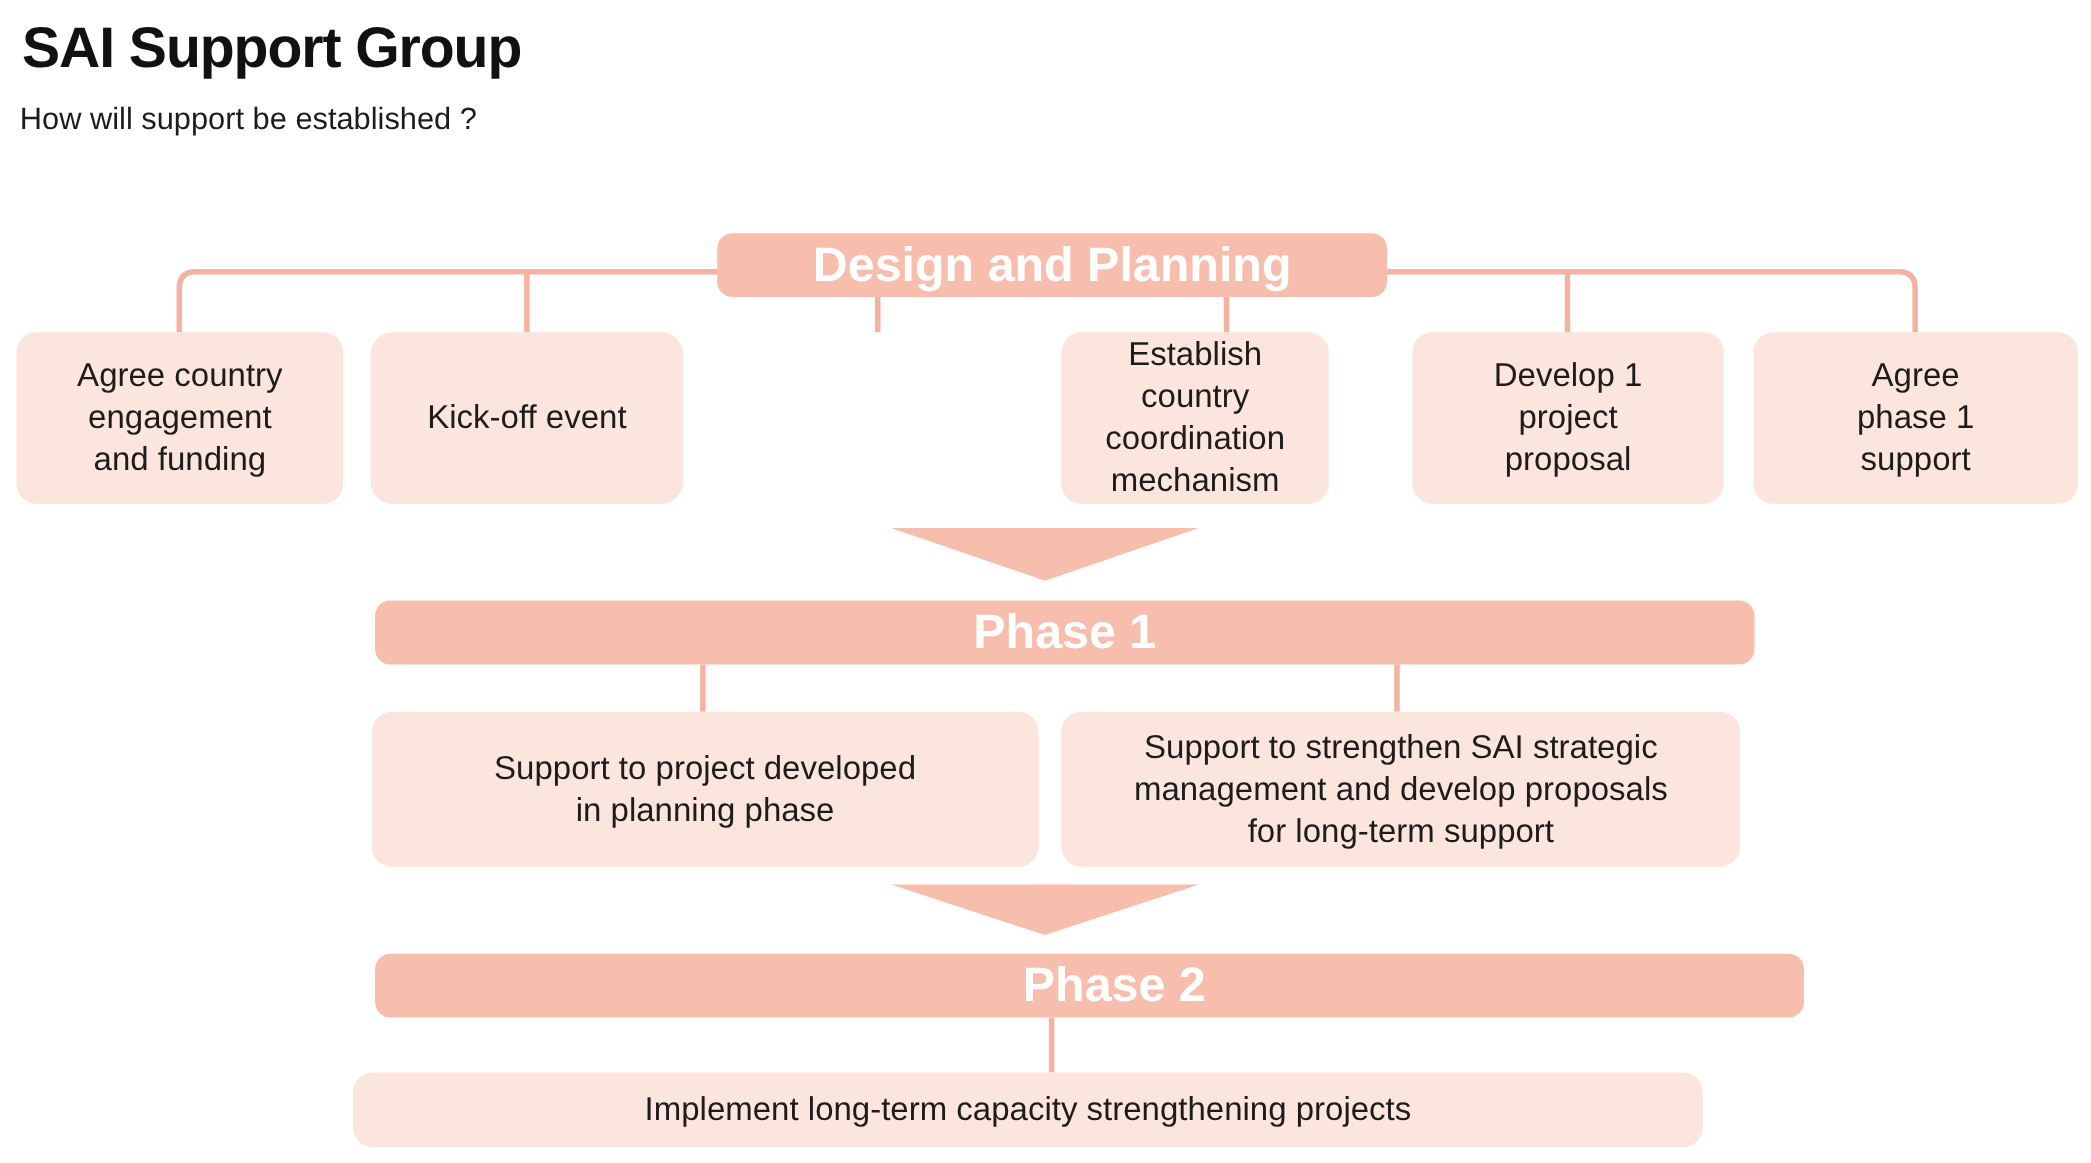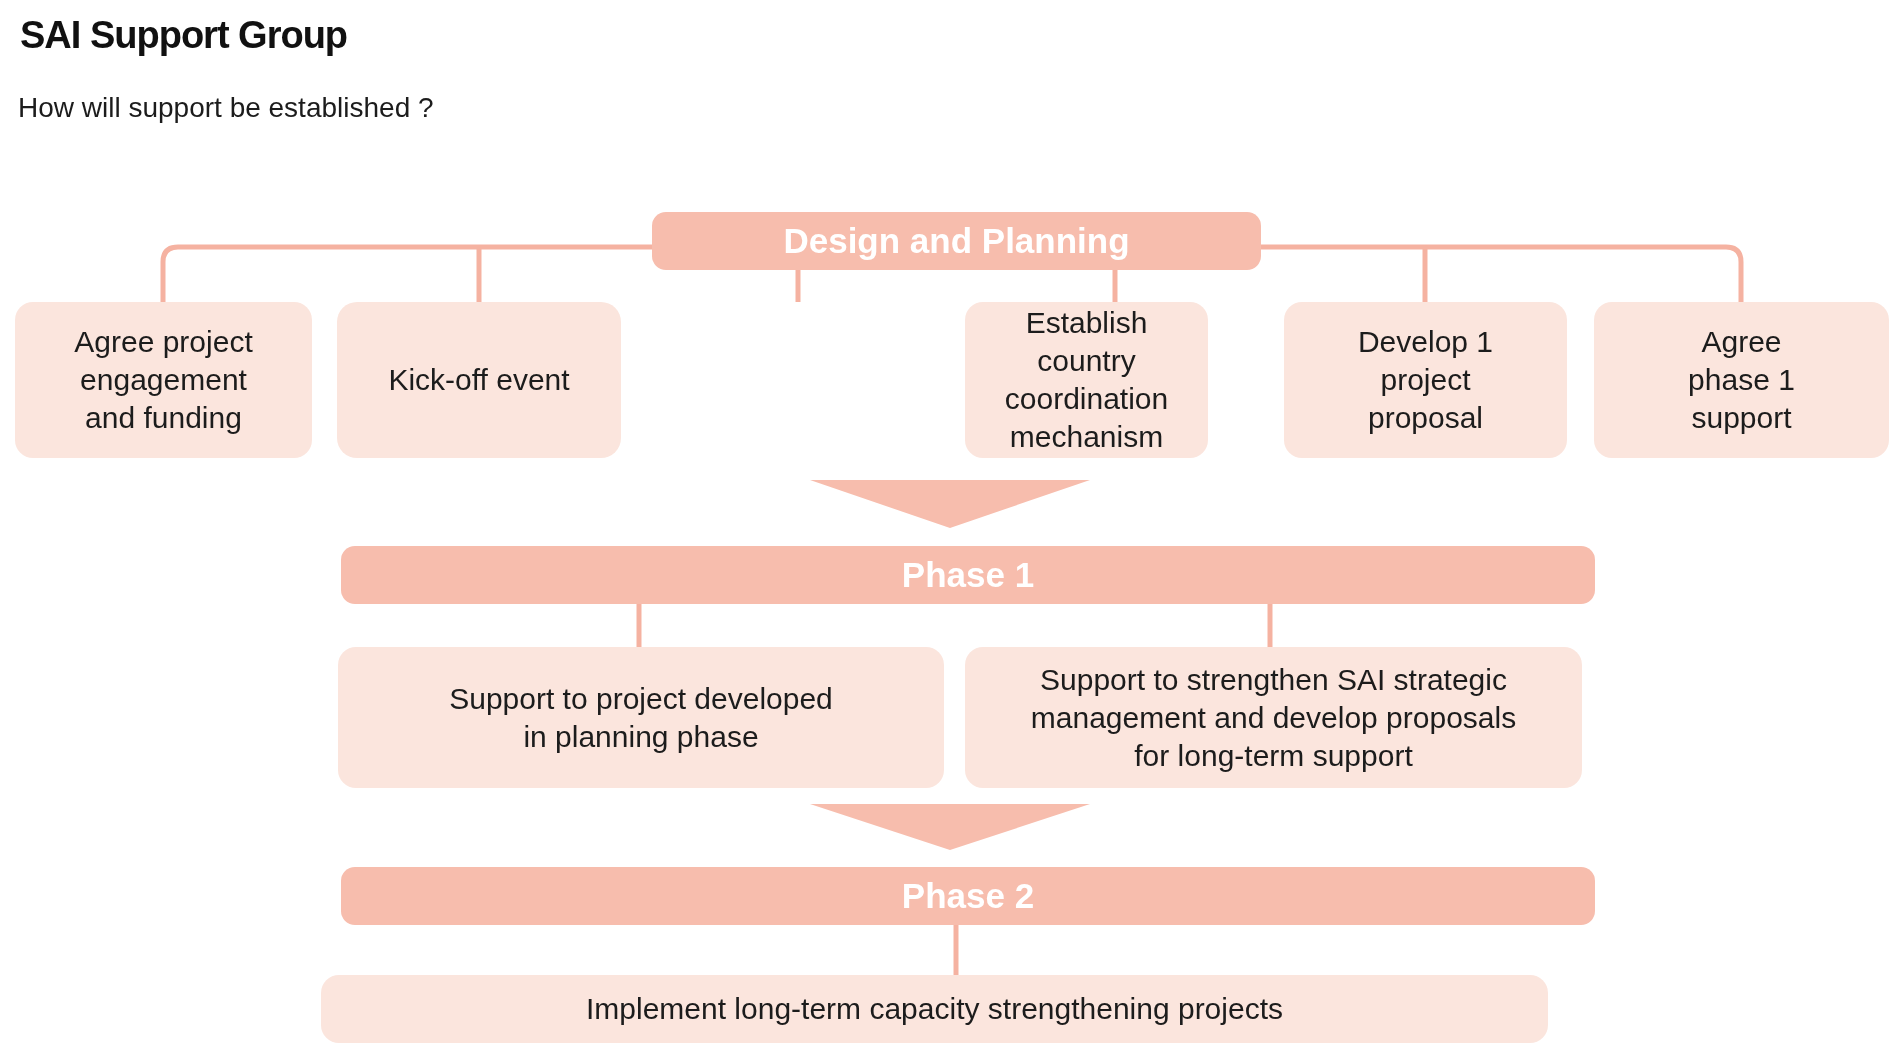--- a/index.html
+++ b/index.html
@@ -12,21 +12,21 @@
     position: relative;
     width: 1901px;
     height: 1057px;
     background: #ffffff;
     overflow: hidden;
   }
   .page-title {
     position: absolute;
     left: 20px;
     top: 14px;
-    font-size: 38px;
+    font-size: 52px;
     font-weight: bold;
     color: #111111;
     letter-spacing: -1px;
     margin: 0;
   }
   .page-subtitle {
     position: absolute;
     left: 18px;
     top: 92px;
     font-size: 28px;
@@ -43,27 +43,27 @@
     pointer-events: none;
   }
   .hdr {
     position: absolute;
     display: flex;
     align-items: center;
     justify-content: center;
     background: #f7bdad;
     color: #ffffff;
     font-weight: bold;
-    font-size: 35px;
+    font-size: 44px;
     border-radius: 14px;
     text-align: center;
   }
   .hdr-dp  { left: 652px; top: 212px; width: 609px;  height: 58px; }
   .hdr-p1  { left: 341px; top: 546px; width: 1254px; height: 58px; }
-  .hdr-p2  { left: 341px; top: 867px; width: 1254px; height: 58px; }
+  .hdr-p2  { left: 341px; top: 867px; width: 1254px; height: 58px; padding-left: 45px; }
   .box {
     position: absolute;
     display: flex;
     align-items: center;
     justify-content: center;
     background: #fbe5dd;
     color: #1c1c1c;
     font-size: 30px;
     line-height: 38px;
     border-radius: 18px;
@@ -110,21 +110,21 @@
       <path d="M 1261 247 L 1726 247 Q 1741 247 1741 262 L 1741 302"></path>
       <path d="M 1425 247 L 1425 302"></path>
       <path d="M 639 604 L 639 647"></path>
       <path d="M 1270 604 L 1270 647"></path>
       <path d="M 956 925 L 956 975"></path>
     </g>
   </svg>
 
   <div class="hdr hdr-dp">Design and Planning</div>
 
-  <div class="box row1 b1">Agree project
+  <div class="box row1 b1">Agree country
 engagement
 and funding</div>
   <div class="box row1 b2">Kick-off event</div>
   <div class="box row1 b4">Establish country
 coordination
 mechanism</div>
   <div class="box row1 b5">Develop 1
 project
 proposal</div>
   <div class="box row1 b6">Agree

